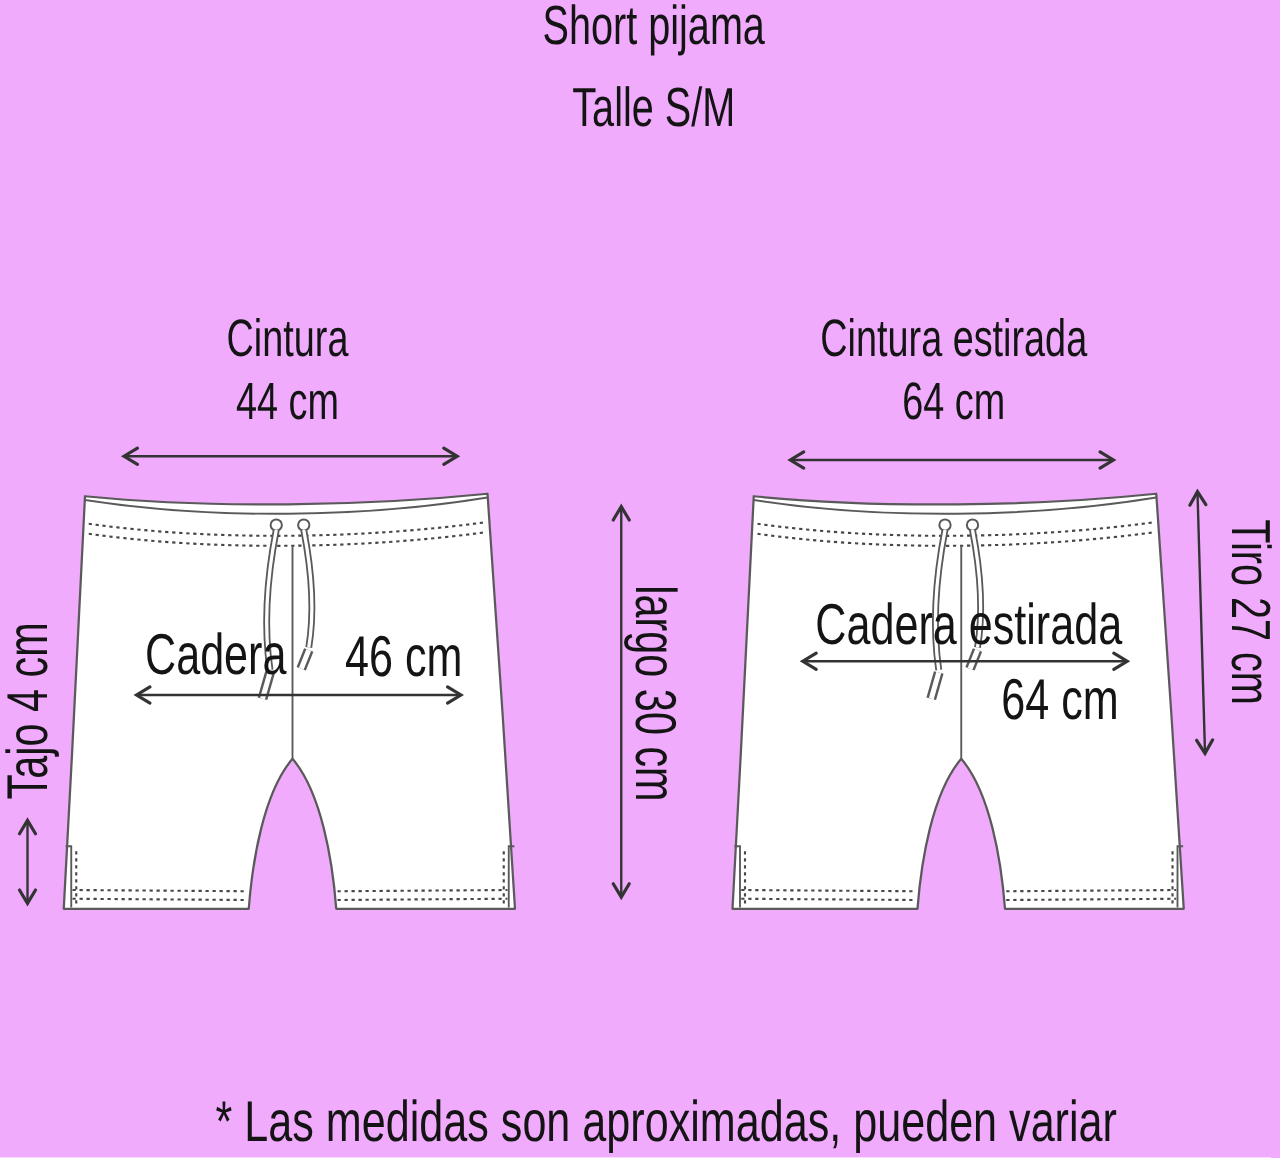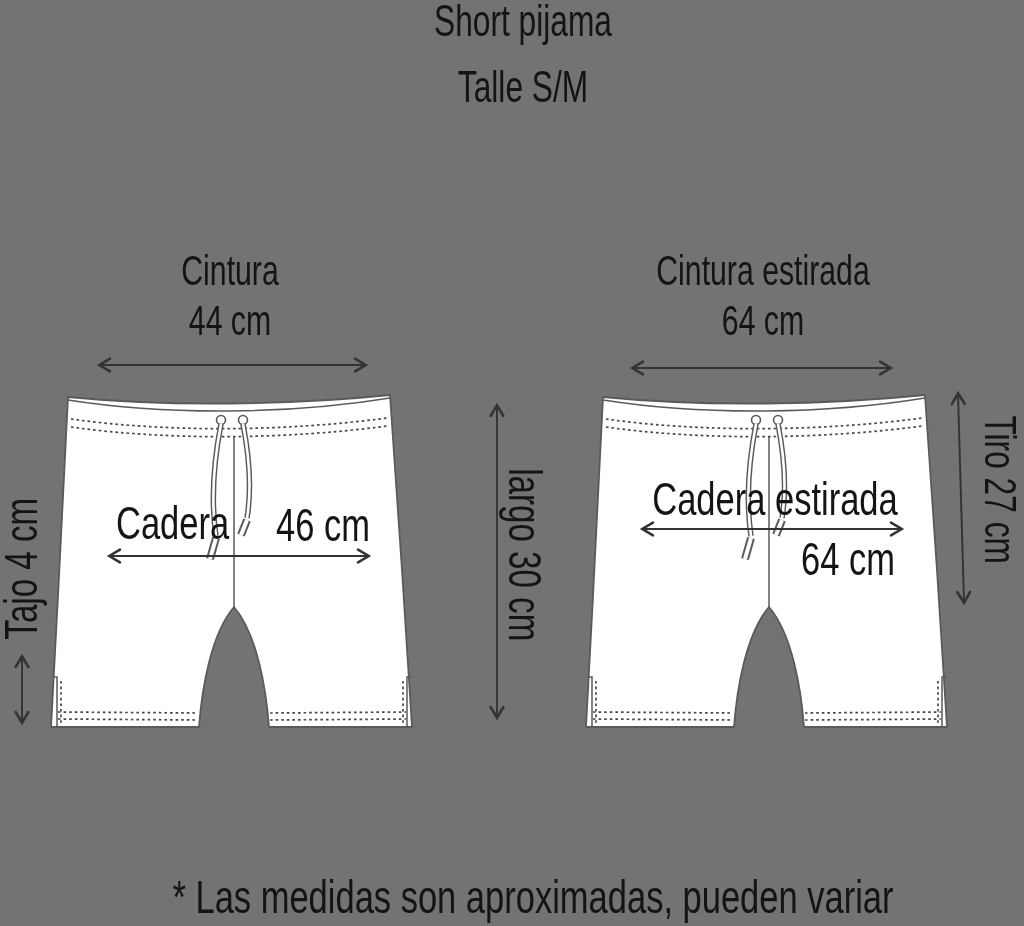--- a/index.html
+++ b/index.html
@@ -1,17 +1,17 @@
 <!DOCTYPE html>
 <html><head>
 <meta charset="utf-8">
 <style>
   html,body{margin:0;padding:0;background:#fff;}
   .stage{
-    position:relative;width:1024px;height:926px;background:#737373;overflow:hidden;
+    position:relative;width:1024px;height:926px;background:#f0abfc;overflow:hidden;
     font-family:"Liberation Sans",sans-serif;color:#141414;
   }
   .lbl{position:absolute;white-space:nowrap;line-height:1.12;}
   .c{text-align:center;}
   .cx72{transform:scaleX(0.72);transform-origin:50% 50%;}
   .cx75{transform:scaleX(0.75);transform-origin:50% 50%;}
   .cx75l{transform:scaleX(0.75);transform-origin:0 50%;}
   .rot90{transform:rotate(90deg) scaleX(0.72);transform-origin:50% 50%;}
   .rotm90{transform:rotate(-90deg) scaleX(0.72);transform-origin:50% 50%;}
   svg.draw{position:absolute;left:0;top:0;}

